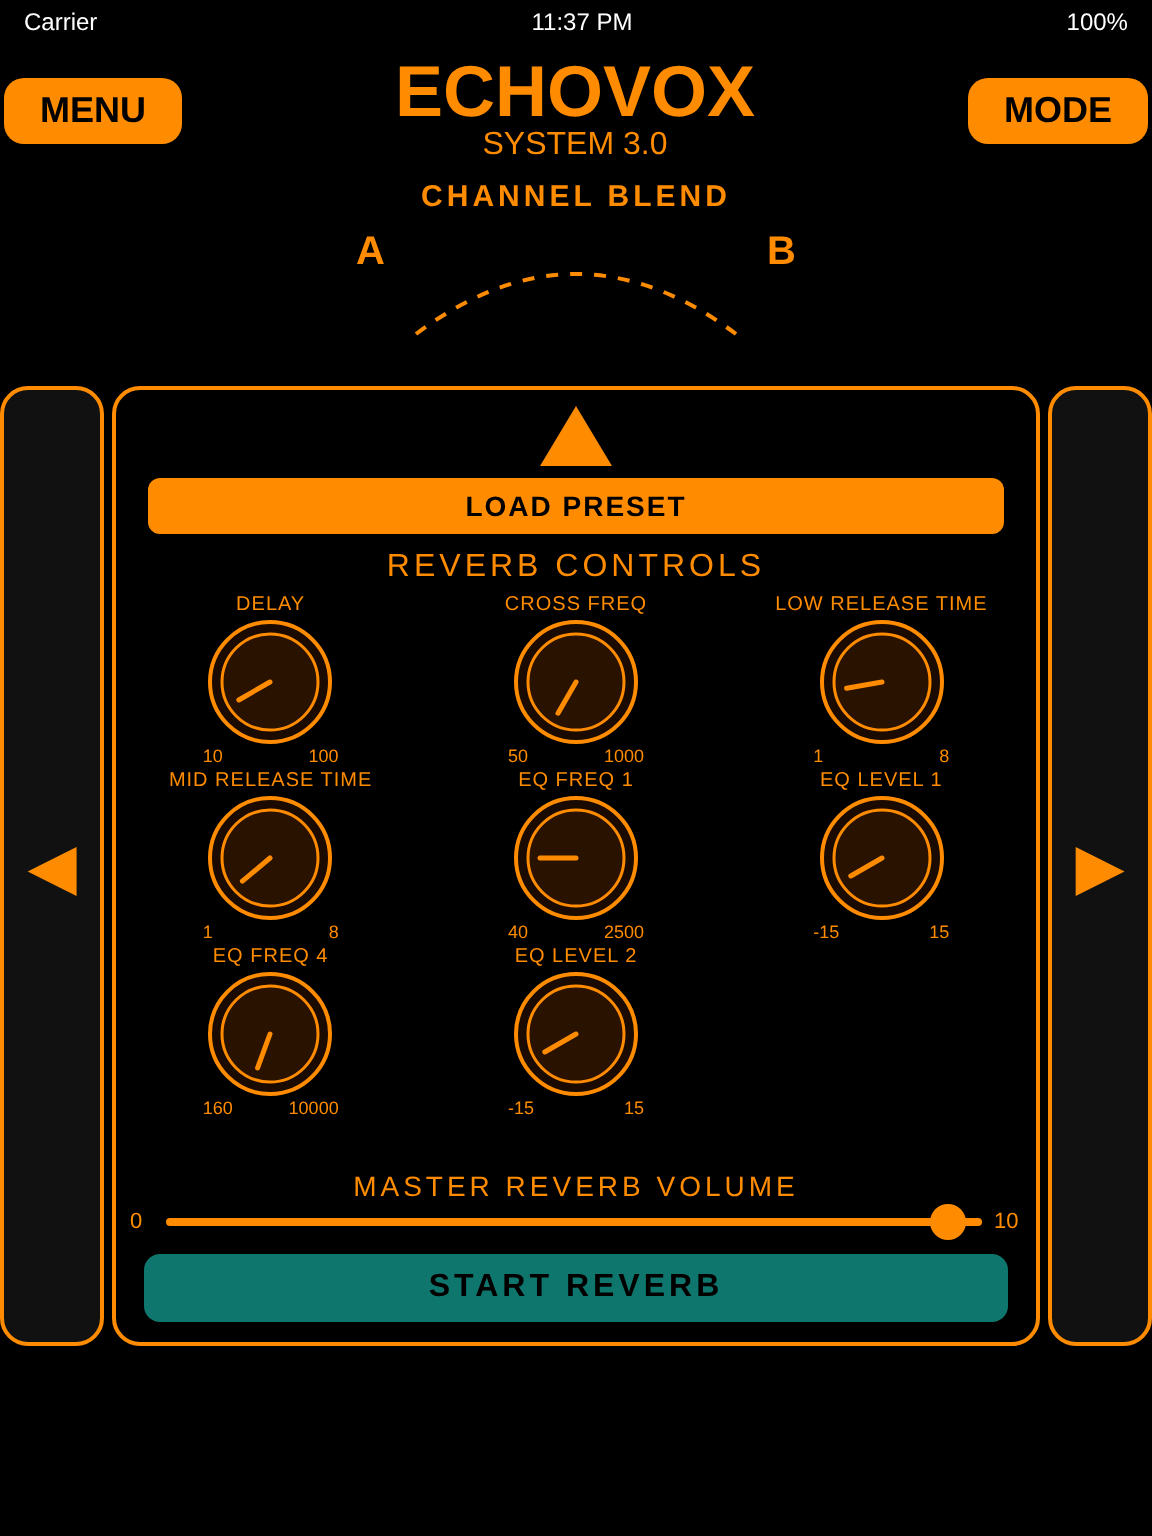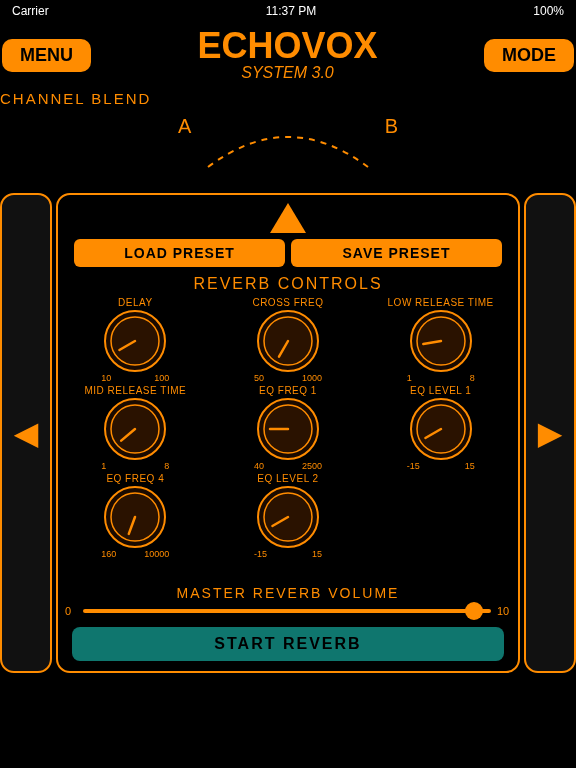--- a/index.html
+++ b/index.html
@@ -47,27 +47,27 @@
     .app-title h1 {
       font-size: 36px;
       font-weight: bold;
       color: #ff8c00;
       line-height: 1;
     }
     .app-title h2 {
       font-size: 16px;
       color: #ff8c00;
       font-weight: normal;
-      font-style: italic;
     }
 
     
     .channel-blend-section {
-      text-align: left;
+      text-align: center;
       margin-top: 4px;
+      font-weight: bold;
     }
     .channel-blend-label {
       font-size: 15px;
       letter-spacing: 2px;
       color: #ff8c00;
     }
     .channel-arc-container {
       position: relative;
       height: 70px;
       margin: 0 auto;
@@ -303,21 +303,20 @@
   </div>
 
   <div class="center-panel">
 
     <div class="triangle-row">
       <div class="triangle-up"></div>
     </div>
 
     <div class="preset-row">
       <button class="preset-btn">LOAD PRESET</button>
-      <button class="preset-btn">SAVE PRESET</button>
     </div>
 
     <div class="reverb-section">
       <div class="reverb-title">REVERB CONTROLS</div>
       <div class="knob-grid" id="knob-grid">
 
       <div class="knob-cell">
             <div class="knob-label">DELAY</div>
             <svg width="62" height="62" viewBox="0 0 62 62">
               <circle cx="31" cy="31" r="30" fill="#1a0a00" stroke="#ff8c00" stroke-width="2"></circle>

